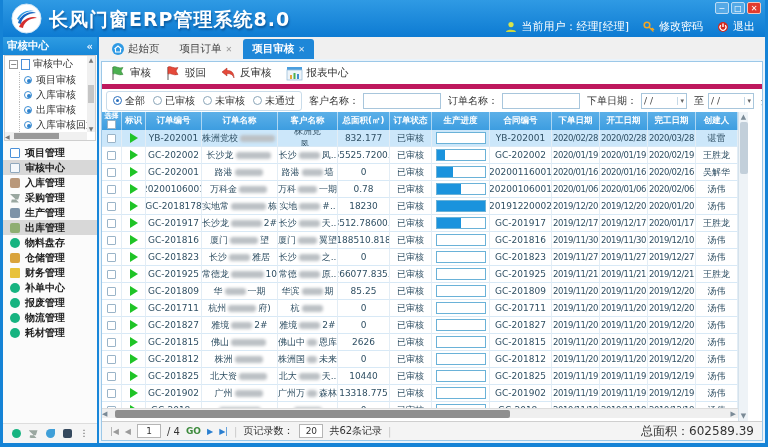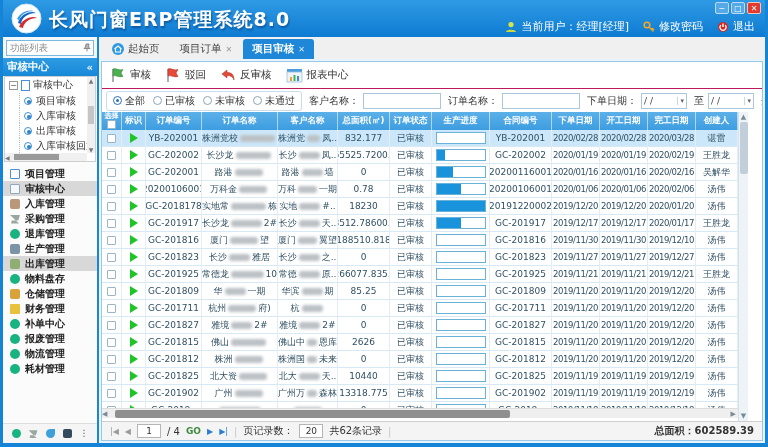--- a/index.html
+++ b/index.html
@@ -74,21 +74,21 @@
   
   .tabbar { height:22px; background:#f0f0f0; display:flex; align-items:flex-end; padding-left:4px; gap:2px; }
   .tab { height:20px; display:flex; align-items:center; gap:4px; padding:0 9px; font-size:10.5px; color:#444;
          border-radius:3px 3px 0 0; cursor:default; white-space:nowrap; }
   .tab.active { background:#1e87d8; color:#fff; font-weight:bold; }
   .tab .x { font-size:8px; color:#999; }
   .tab.active .x { color:#dce9f5; }
 
   
   .panel { flex:1; margin:2px; background:#fff; border:1px solid #9cc8e8; display:flex; flex-direction:column; overflow:hidden; }
-  .toolbar { height:27px; display:flex; align-items:center; gap:14px; padding:0 8px; border-bottom:1px solid #be185d; }
+  .toolbar { height:27px; display:flex; align-items:center; gap:14px; padding:0 8px; border-bottom:5px solid #be185d; }
   .tbtn { display:flex; align-items:center; gap:4px; font-size:10.5px; color:#333; cursor:default; }
   .filterbar { height:23px; display:flex; align-items:center; font-size:10px; color:#333; padding:0 4px; white-space:nowrap; overflow:hidden; gap:4px; }
   .radiogroup { display:flex; align-items:center; gap:8px; border:1px solid #c9dcea; border-radius:3px; padding:2px 6px; background:#fff; }
   .radio { display:flex; align-items:center; gap:3px; }
   .rdot { width:9px; height:9px; border-radius:50%; border:1px solid #8aa5b8; background:#fff; position:relative; flex:none; }
   .rdot.on { border-color:#2a6fbd; }
   .rdot.on::after { content:""; position:absolute; left:2px; top:2px; width:3px; height:3px; border-radius:50%; background:#2a6fbd; }
   .ftext { border:1px solid #a8c6dc; height:16px; width:78px; background:#fff; }
   .fdate { border:1px solid #a8c6dc; height:16px; width:46px; background:#fff; font-size:9px; color:#444;
            display:flex; align-items:center; justify-content:space-between; padding:0 2px; }
@@ -122,21 +122,21 @@
   .hscroll .hr { margin-left:auto; margin-right:2px; }
 
   
   .pager { height:19px; background:#f4f4f4; border-top:1px solid #cfcfcf; display:flex; align-items:center;
            font-size:10px; color:#333; padding:0 8px; gap:6px; white-space:nowrap; }
   .pgico { color:#2a7fd0; font-size:8px; cursor:default; }
   .pgico.dis { color:#9a9a9a; }
   .pgin { width:24px; height:14px; border:1px solid #b5b5b5; text-align:center; font-size:9px; font-family:inherit; color:#333; background:#fff; }
   .go { font-weight:bold; color:#3c8a3c; font-size:9px; }
   .psep { color:#c5c5c5; }
-  .totarea { margin-left:auto; font-size:10px; color:#333;font-weight:bold; }
+  .totarea { margin-left:auto; font-size:12px; color:#333; }
 
   .bottomstrip { height:4px; background:#1583d6; }
 </style>
 </head>
 <body>
 
 <div class="window">
 
   <div class="titlebar">
     <svg class="logo" width="31" height="31" viewBox="0 0 31 31">
@@ -173,26 +173,20 @@
             <path d="M3.8 4.2 A3 3 0 1 0 8.2 4.2" stroke="#fff" stroke-width="1.2" fill="none"></path>
           </svg>
         <span>退出</span>
       </span>
     </div>
   </div>
 
   <div class="bodyrow">
 
     <div class="sidebar">
-      <div class="sb-search">
-        <input readonly="" value="功能列表" style="">
-        <svg width="8" height="9" viewBox="0 0 8 9">
-            <path d="M3 1 L6 1 L5.5 4 L7 5.5 L1 5.5 L2.5 4 Z M4 5.5 L4 8.5" stroke="#8a8a8a" stroke-width="1" fill="#b5b5b5"></path>
-          </svg>
-      </div>
       <div class="sb-head">
         <span>审核中心</span>
         <span class="collapse">«</span>
       </div>
       <div class="tree">
         <div class="tree-root">
           <span class="minus">−</span>
           <span class="docicon"></span>
           <span>审核中心</span>
         </div>
@@ -233,24 +227,20 @@
             <span class="mi doc-gray"></span>
             <span>审核中心</span>
           </div>
           <div class="mod">
             <span class="mi box-in"></span>
             <span>入库管理</span>
           </div>
           <div class="mod">
             <span class="mi cart"></span>
             <span>采购管理</span>
-          </div>
-          <div class="mod">
-            <span class="mi dot"></span>
-            <span>退库管理</span>
           </div>
           <div class="mod">
             <span class="mi machine"></span>
             <span>生产管理</span>
           </div>
           <div class="mod sel">
             <span class="mi factory"></span>
             <span>出库管理</span>
           </div>
           <div class="mod">
@@ -408,21 +398,21 @@
                     <span class="cb"></span>
                   </div>
                   <div class="gc" style="width: 24px;">
                     <span class="tri"></span>
                   </div>
                   <div class="gc" style="width: 56px;">YB-202001</div>
                   <div class="gc" style="width: 76px;">
                     <span>株洲党校</span>
                     <span class="redact" style="width: 42px;"></span>
                   </div>
-                  <div class="gc" style="width: 60px;">
+                  <div class="gc" style="width: 60px; flex-direction: column;">
                     <span>株洲党</span>
                     <span class="redact" style="width: 21px;"></span>
                     <span>凤..</span>
                   </div>
                   <div class="gc" style="width: 52px;">832.177</div>
                   <div class="gc" style="width: 42px;">已审核</div>
                   <div class="gc" style="width: 58px;">
                     <span class="pbox">
                       <span class="pfill" style="width: 0%; display: block;"></span>
                     </span>

